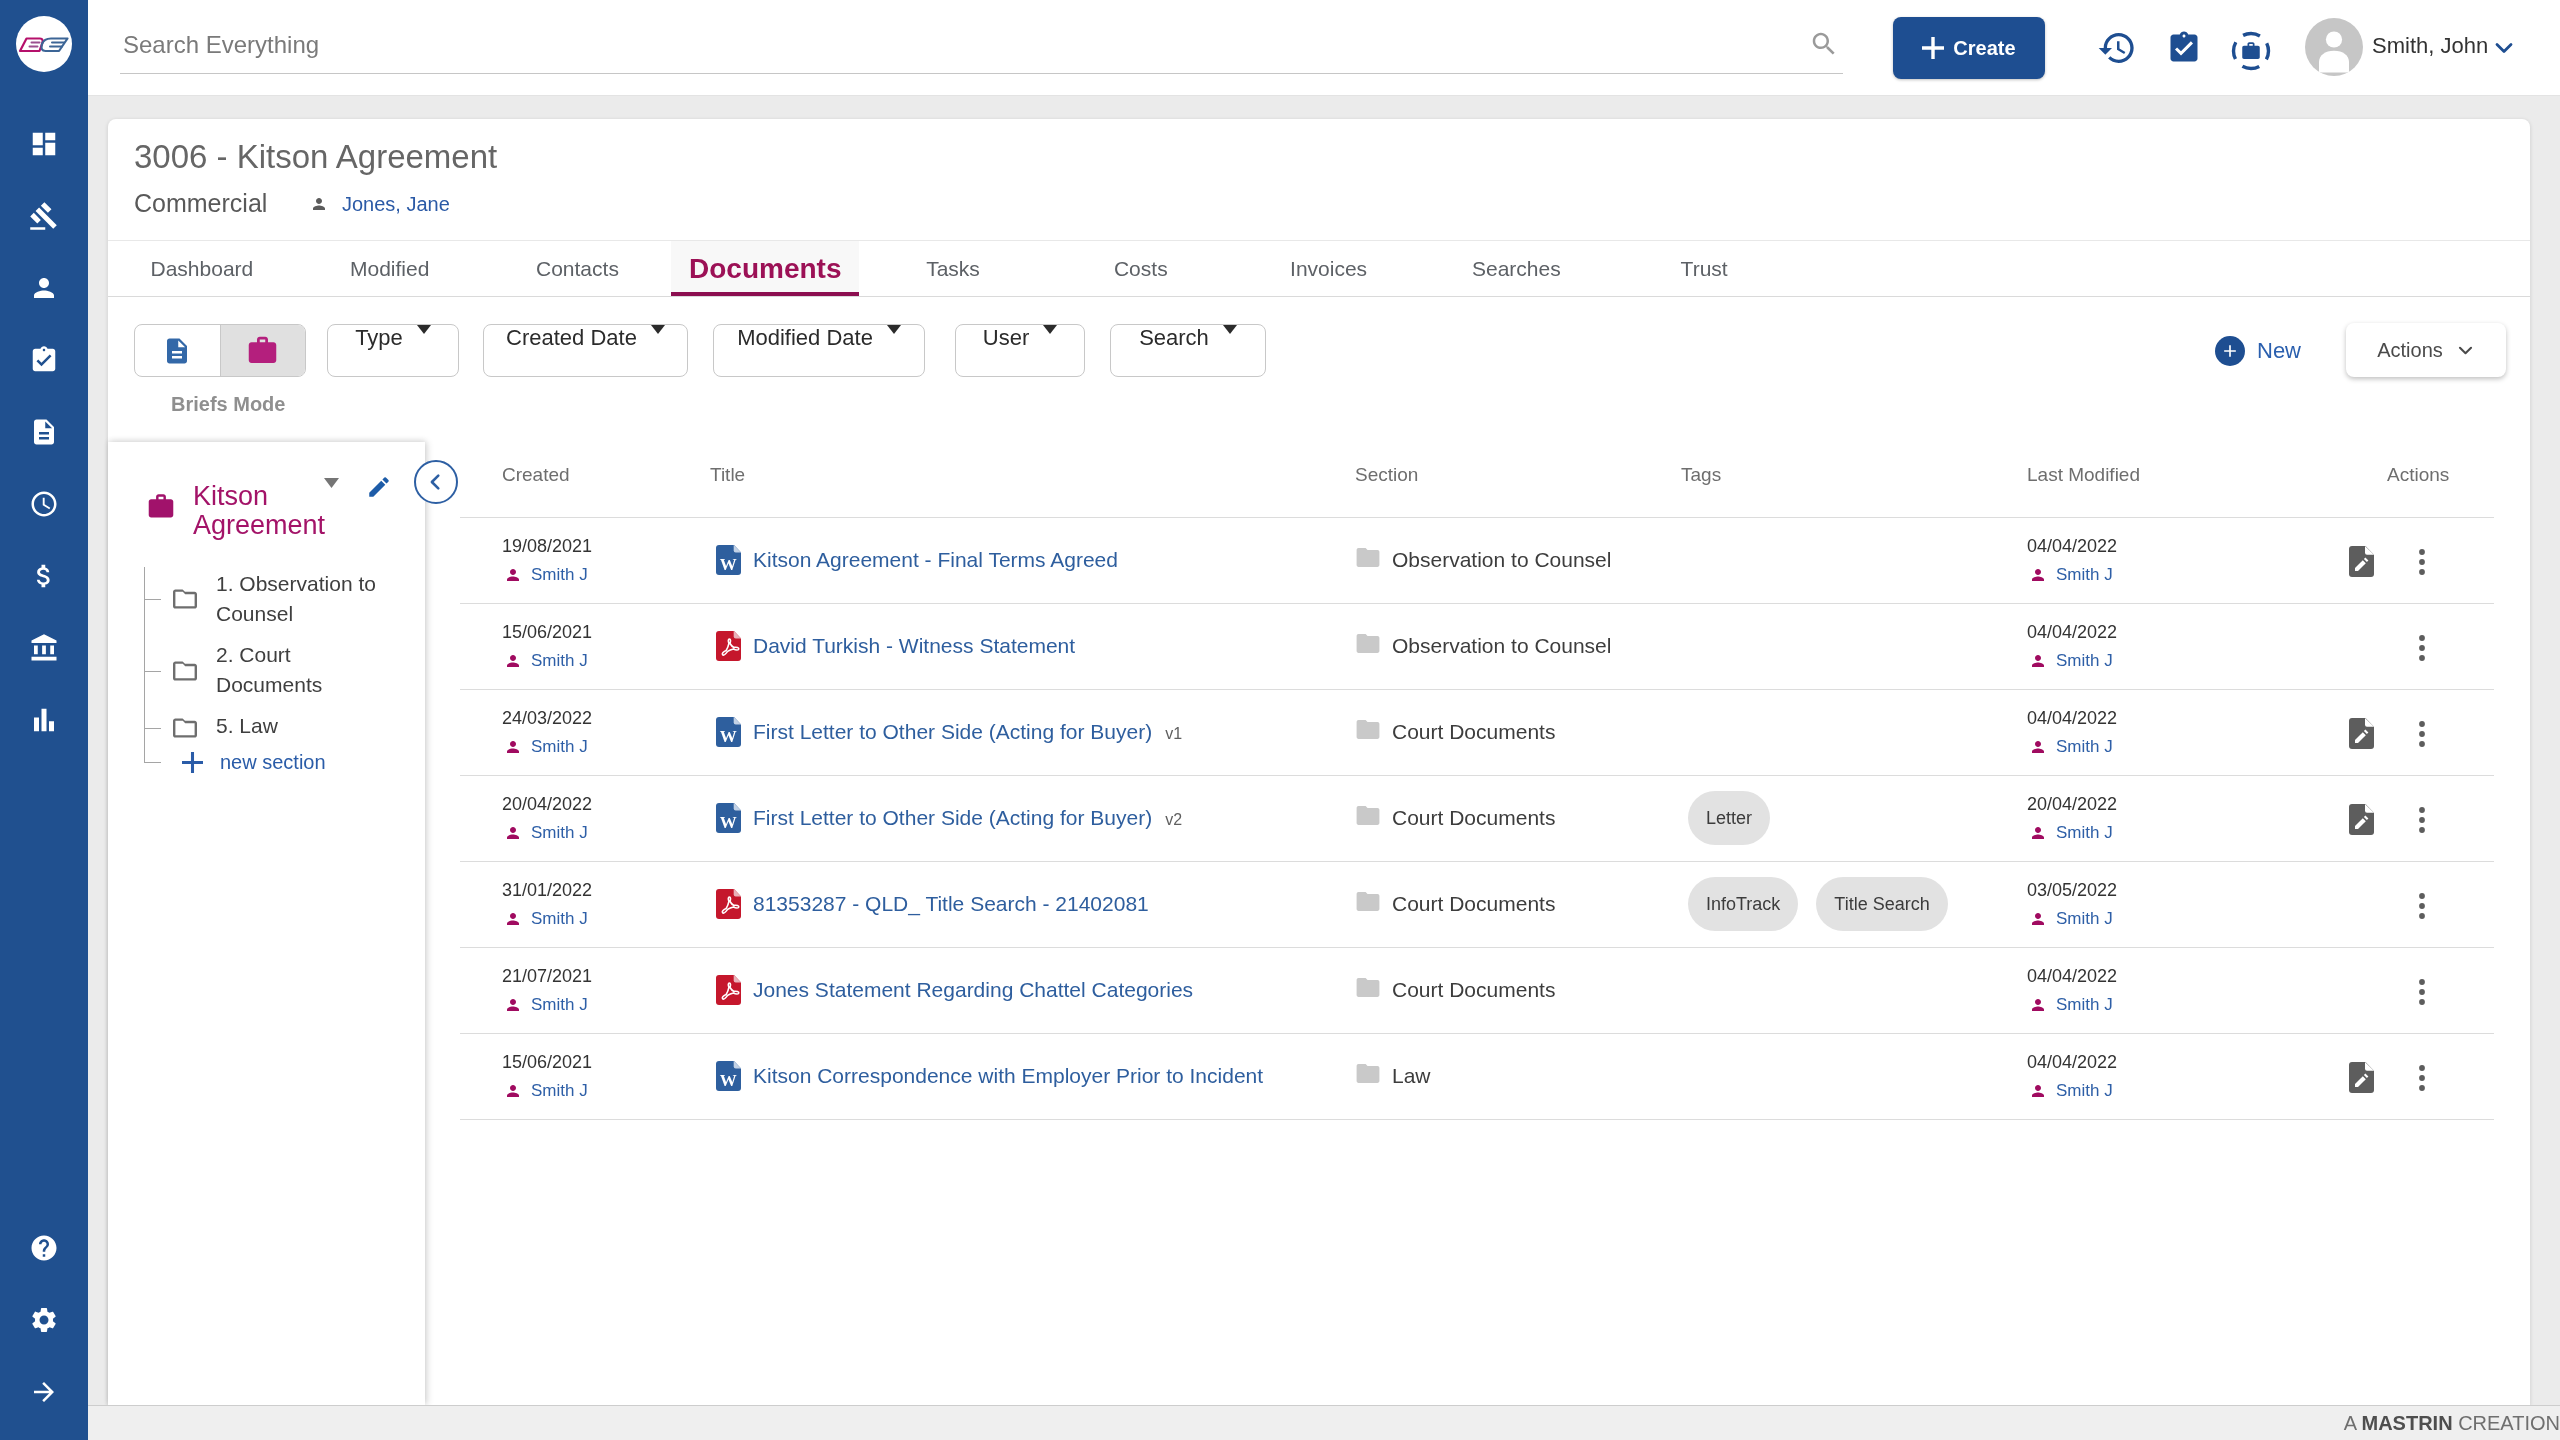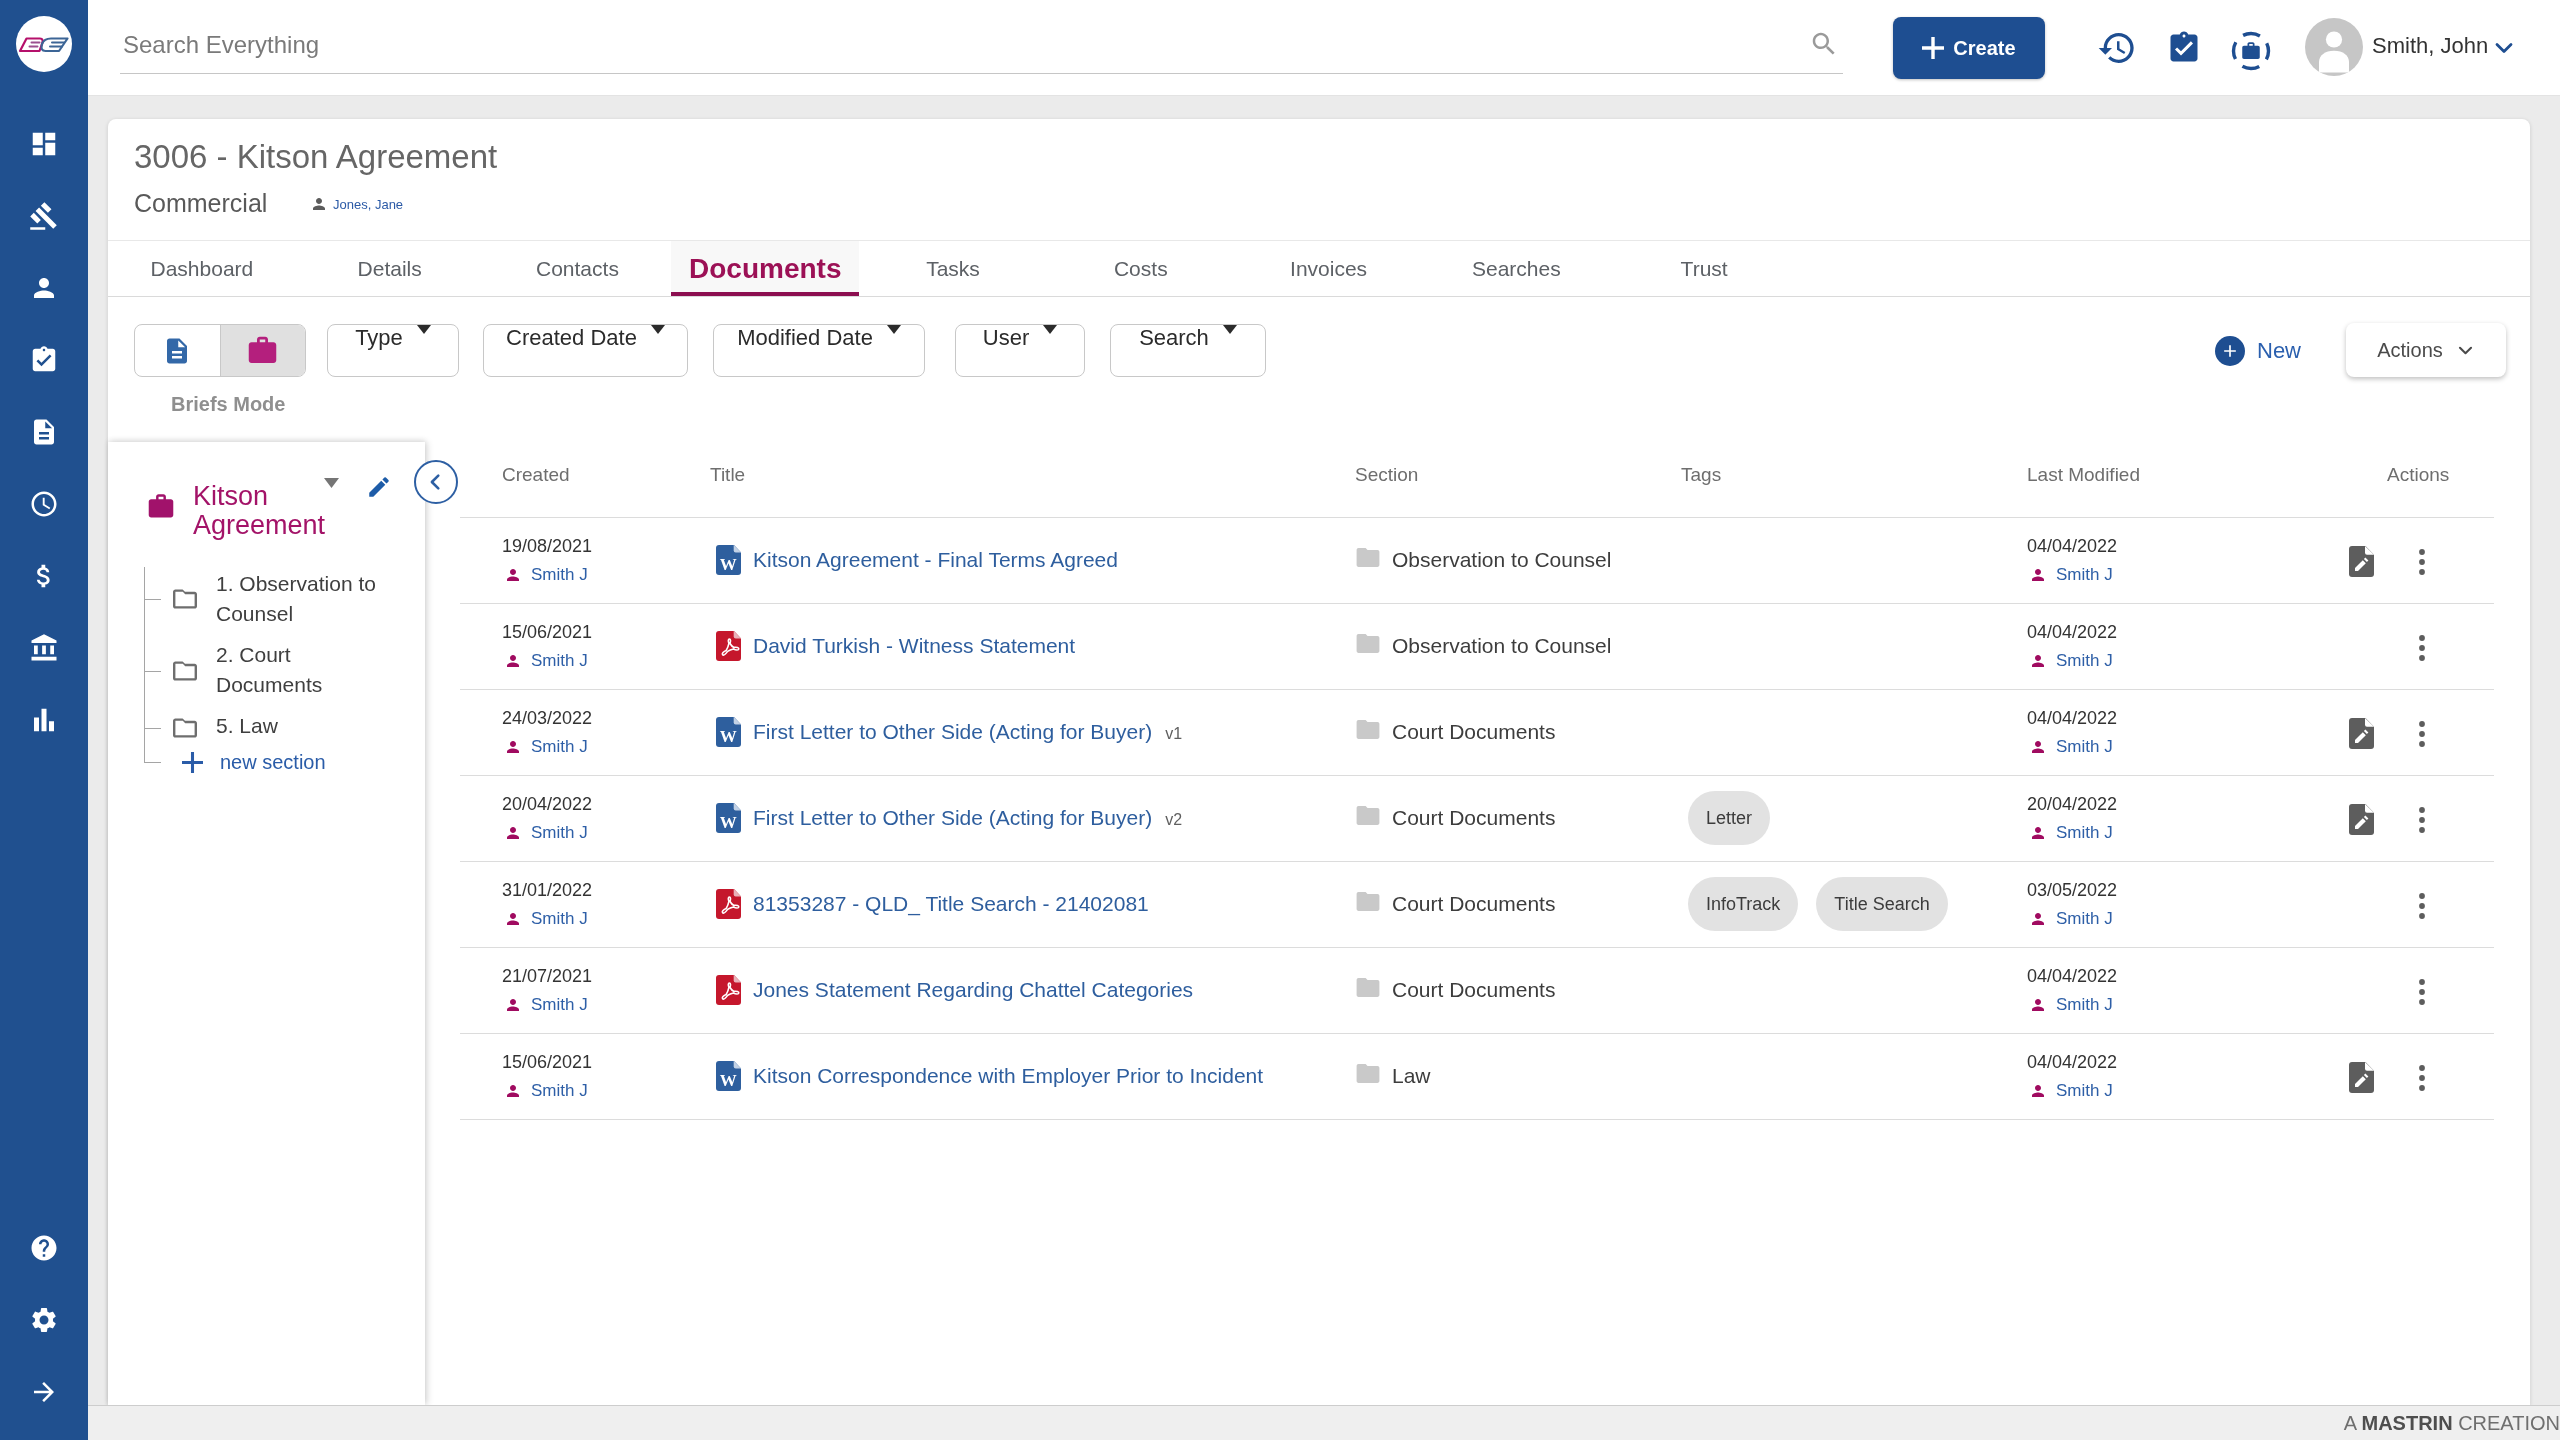--- a/index.html
+++ b/index.html
@@ -13,21 +13,21 @@
 #topbar{position:absolute;left:88px;top:0;width:2472px;height:96px;background:#fff;border-bottom:1px solid #e3e3e3}
 #searchph{position:absolute;left:35px;top:31px;font-size:24px;color:#7a7a7a}
 #searchline{position:absolute;left:32px;top:73px;width:1723px;height:1px;background:#c6c6c6}
 #createbtn{position:absolute;left:1805px;top:17px;width:152px;height:62px;background:#1e4e91;border-radius:8px;display:flex;align-items:center;justify-content:center;color:#fff;box-shadow:0 1px 3px rgba(0,0,0,.25)}
 #createbtn .txt{font-size:20px;font-weight:700;margin-left:9px}
 #smithjohn{position:absolute;left:2284px;top:33px;font-size:22px;color:#333}
 #card{position:absolute;left:108px;top:119px;width:2422px;height:1286px;background:#fff;border-radius:8px 8px 0 0;box-shadow:0 1px 4px rgba(0,0,0,.14)}
 #mtitle{position:absolute;left:26px;top:19px;font-size:33px;color:#666}
 #msub{position:absolute;left:26px;top:70px;font-size:25px;color:#595959}
 #jjane{position:absolute;left:202px;top:72px;height:26px;display:flex;align-items:center}
-#jjane span{font-size:13px;color:#2b5aa6;margin-left:5px}
+#jjane span{font-size:20px;color:#2b5aa6;margin-left:14px}
 #hdiv1{position:absolute;left:0;top:121px;width:2422px;height:1px;background:#e8e8e8}
 #tabs{position:absolute;left:0;top:122px;width:1690px;height:55px;display:flex}
 #tabs .tab{flex:1;display:flex;align-items:center;justify-content:center;font-size:21px;color:#5d6166;font-weight:500;position:relative}
 #tabs .tab.act{color:#9c1156;font-weight:700;background:#f8f8f8;font-size:28px}
 #tabs .tab.act:after{content:"";position:absolute;left:0;bottom:-1px;width:100%;height:5px;background:#8c0f50}
 #hdiv2{position:absolute;left:0;top:177px;width:2422px;height:1px;background:#dadada}
 #toggle{position:absolute;left:26px;top:205px;width:172px;height:53px;border:1px solid #c8c8c8;border-radius:8px;display:flex}
 #toggle .half{flex:1;display:flex;align-items:center;justify-content:center}
 #toggle .half.l{border-right:1px solid #c8c8c8;border-radius:7px 0 0 7px}
 #toggle .half.r{background:#e0e0e0;border-radius:0 7px 7px 0}
@@ -143,21 +143,21 @@
   <div id="msub">Commercial</div>
   <div id="jjane">
     <svg width="18" height="18" viewBox="0 0 24 24" fill="#5c5c5c">
         <path d="M12 12c2.21 0 4-1.79 4-4s-1.79-4-4-4-4 1.79-4 4 1.79 4 4 4zm0 2c-2.67 0-8 1.34-8 4v2h16v-2c0-2.66-5.33-4-8-4z"></path>
       </svg>
     <span>Jones, Jane</span>
   </div>
   <div id="hdiv1"></div>
   <div id="tabs">
     <div class="tab">Dashboard</div>
-    <div class="tab">Details</div>
+    <div class="tab">Modified</div>
     <div class="tab">Contacts</div>
     <div class="tab act">Documents</div>
     <div class="tab">Tasks</div>
     <div class="tab">Costs</div>
     <div class="tab">Invoices</div>
     <div class="tab">Searches</div>
     <div class="tab">Trust</div>
   </div>
   <div id="hdiv2"></div>
   <div id="toggle">

